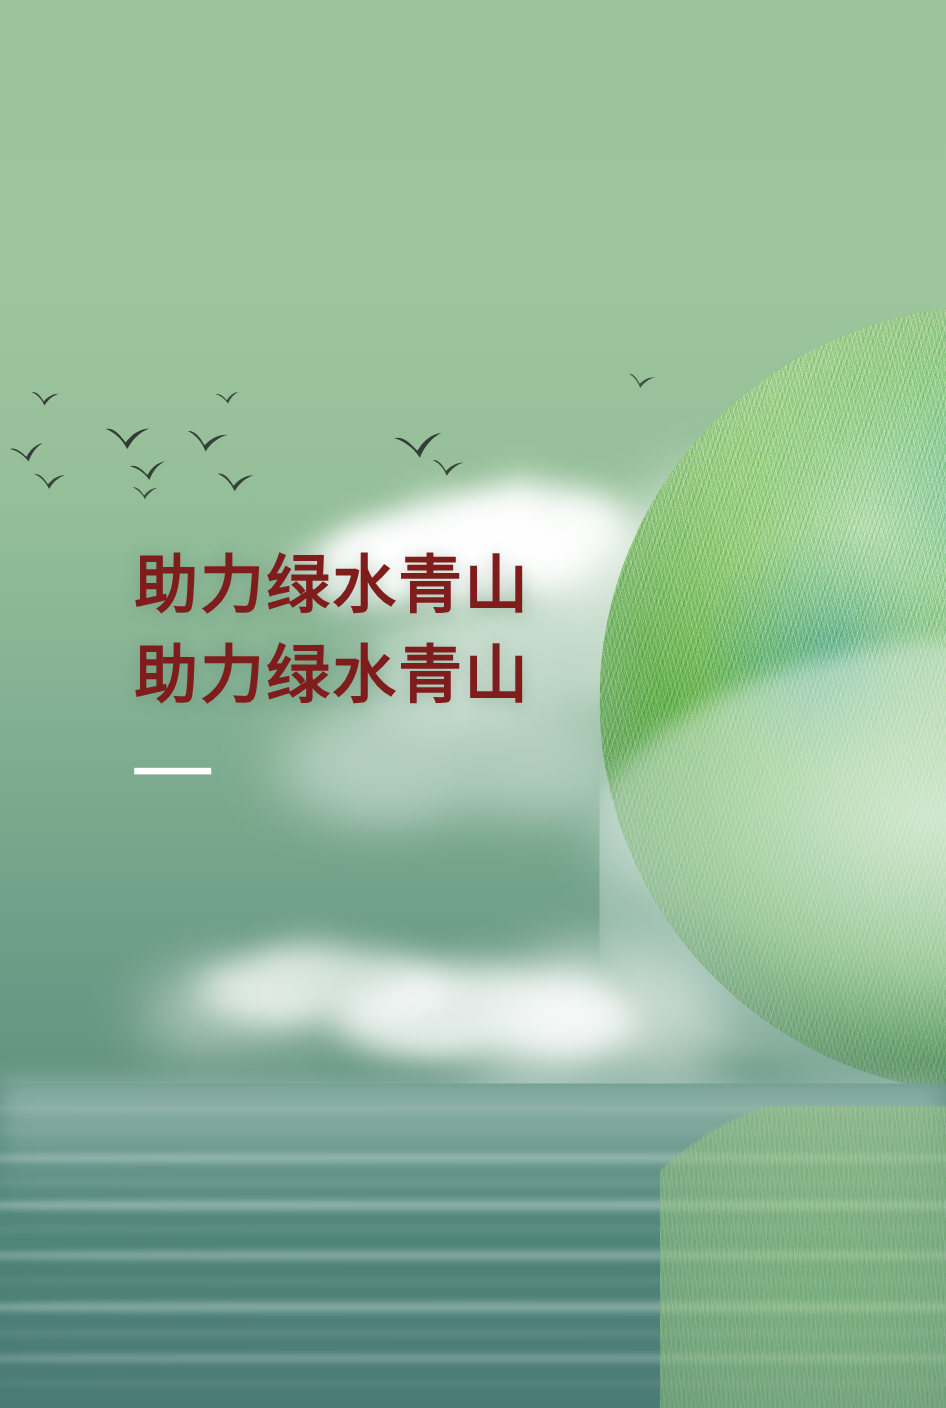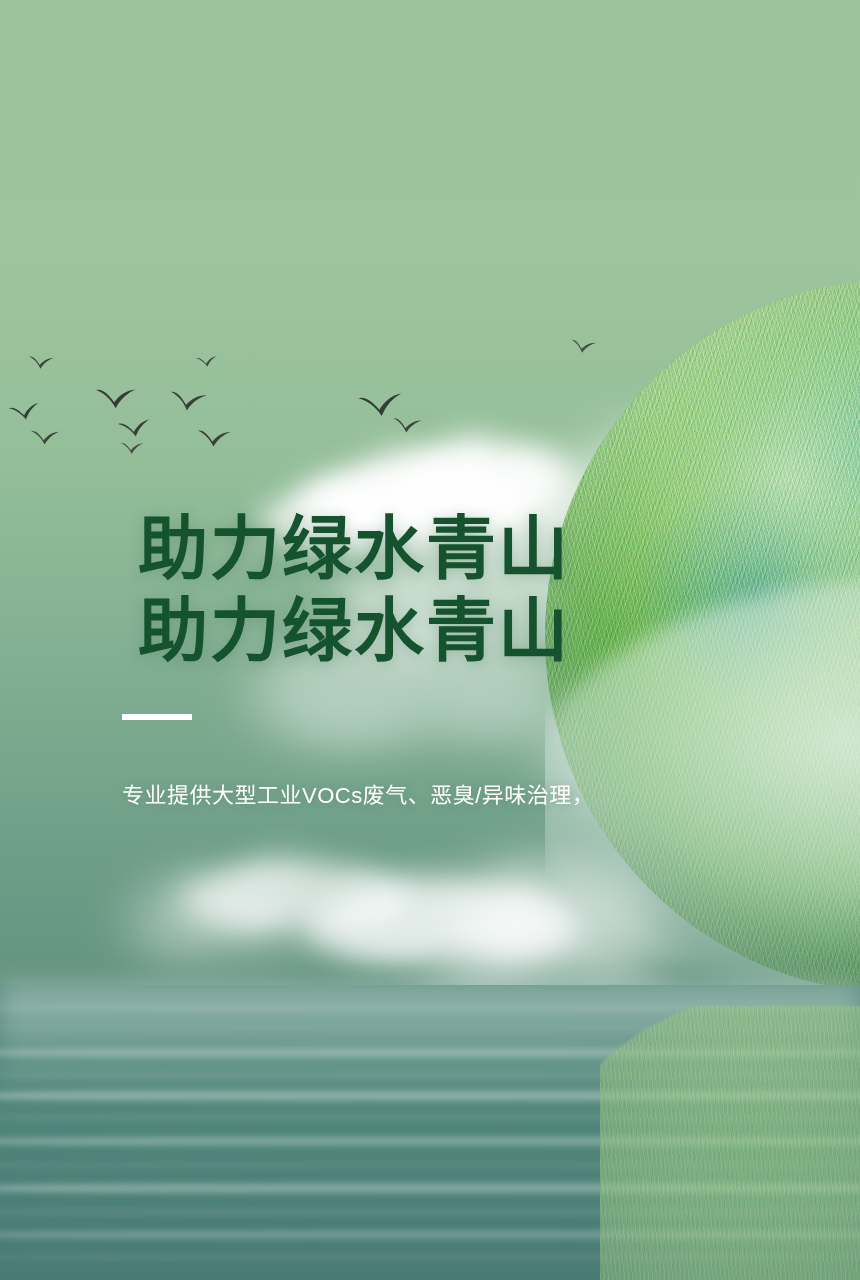--- a/index.html
+++ b/index.html
@@ -208,26 +208,26 @@
   .bird { position: absolute; }
   .bird svg { display: block; }
 
   
   .content {
     position: absolute;
     left: 122px; top: 492px;
     width: 560px;
   }
   .headline {
-    color: #14532d;
-    font-size: 70px;
+    color: #7f1d1d;
+    font-size: 58px;
     font-weight: bold;
     line-height: 82px;
     letter-spacing: 2px;
-    margin: 16px;
+    margin: 0;
     text-shadow: 0 2px 14px rgba(70,110,90,.30);
   }
   .headline .line { display: block; white-space: nowrap; }
   .divider {
     margin-top: 42px;
     width: 70px;
     height: 6px;
     background: #ffffff;
   }
   .subtitle {
@@ -436,17 +436,16 @@
       </div>
     </div>
 
   <div class="content">
     <h1 class="headline">
       <span class="line">助力绿水青山</span>
       <span class="line">助力绿水青山</span>
     </h1>
     <div class="divider"></div>
     <div class="subtitle">
-      <span class="sline">专业提供大型工业VOCs废气、恶臭/异味治理，</span>
     </div>
   </div>
 
 </div>
 
 </body></html>

